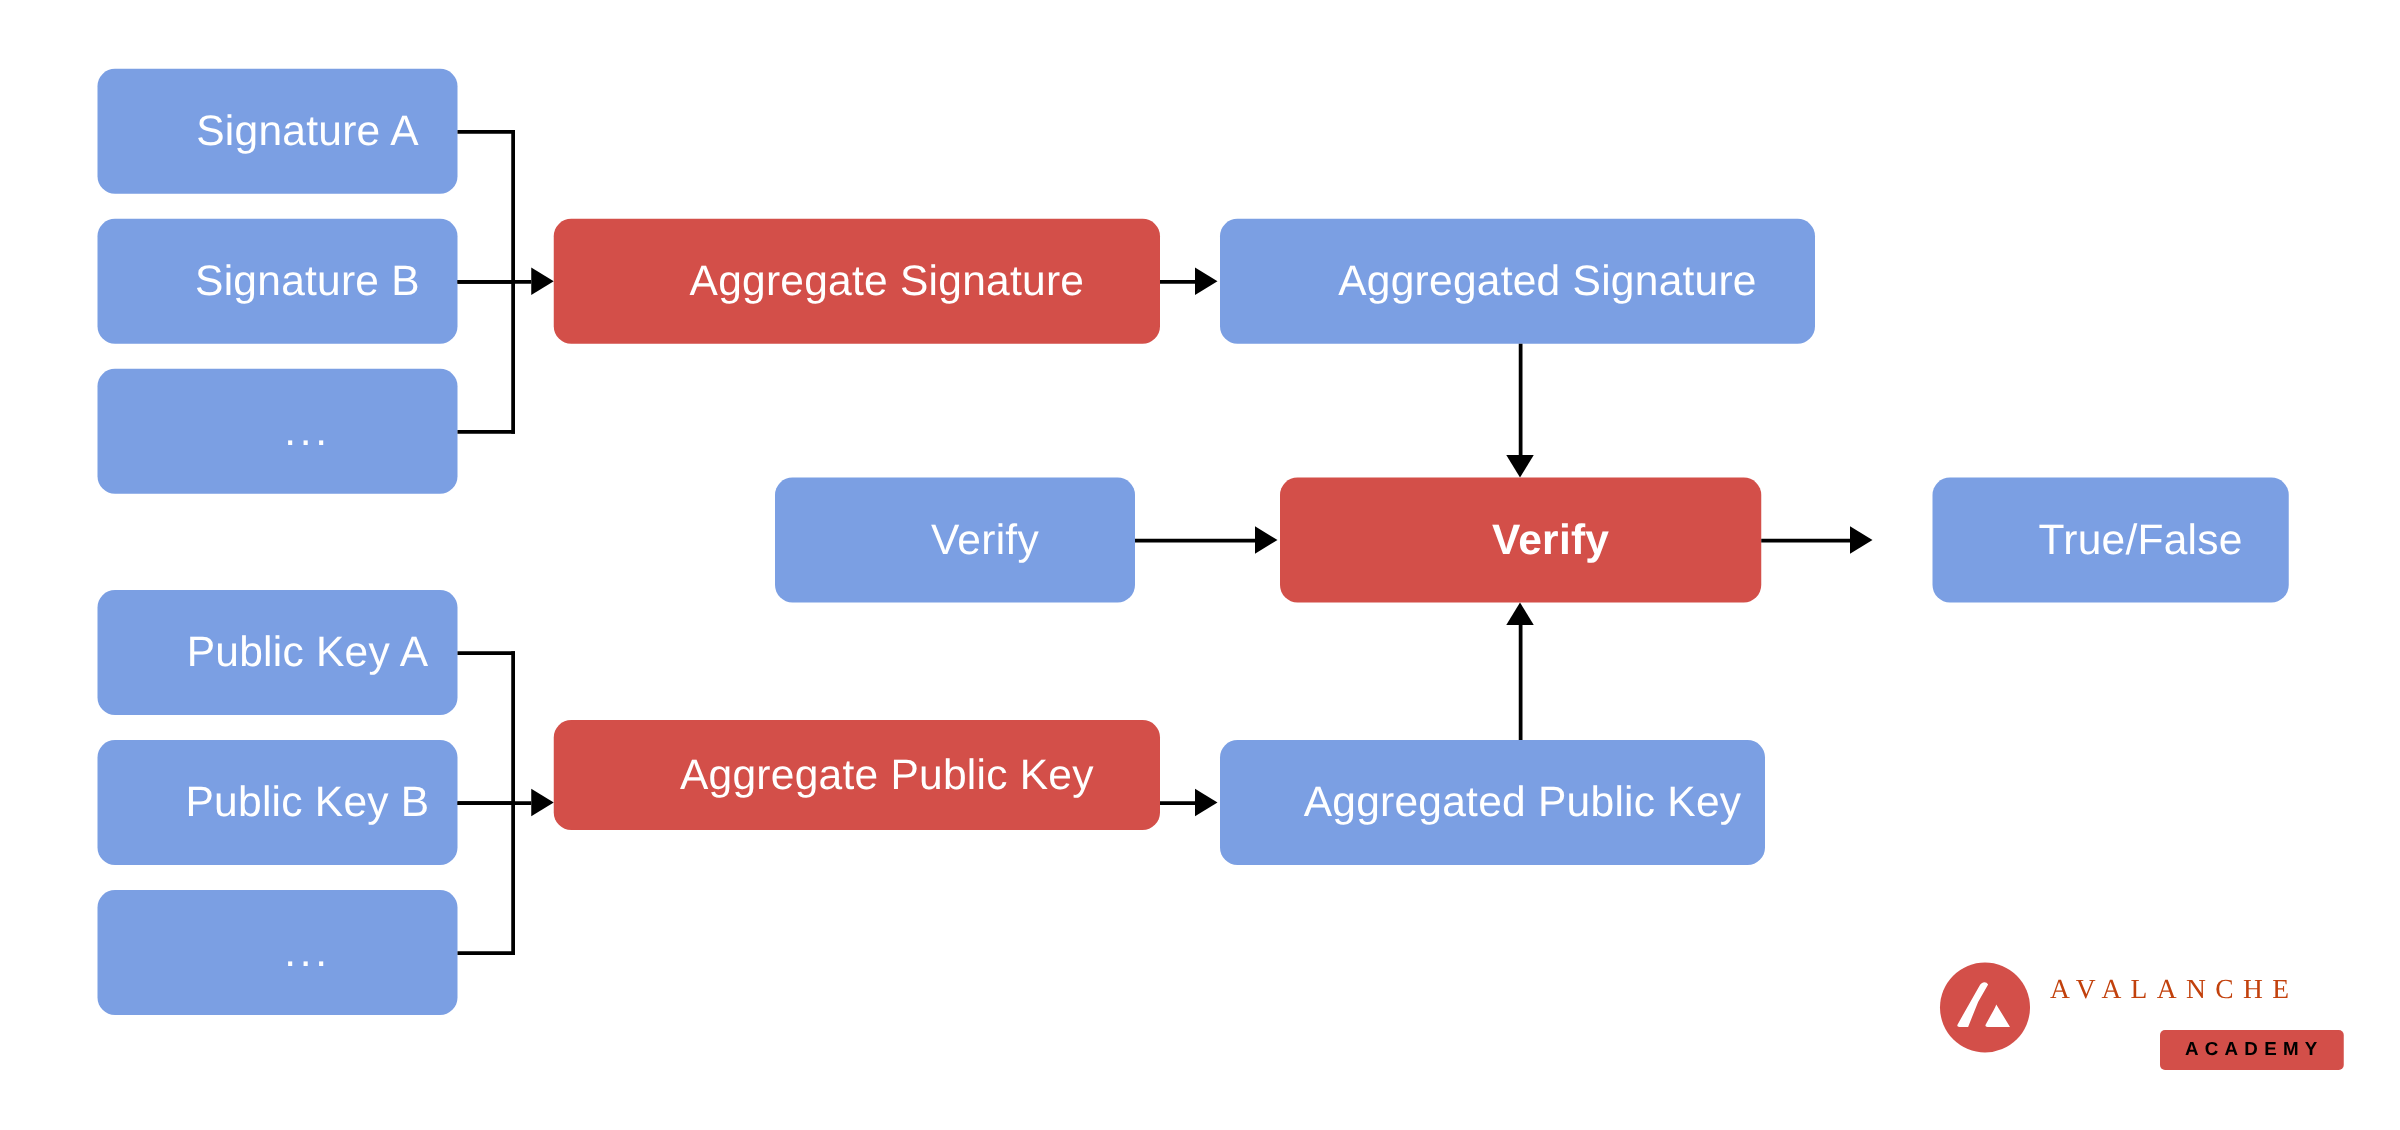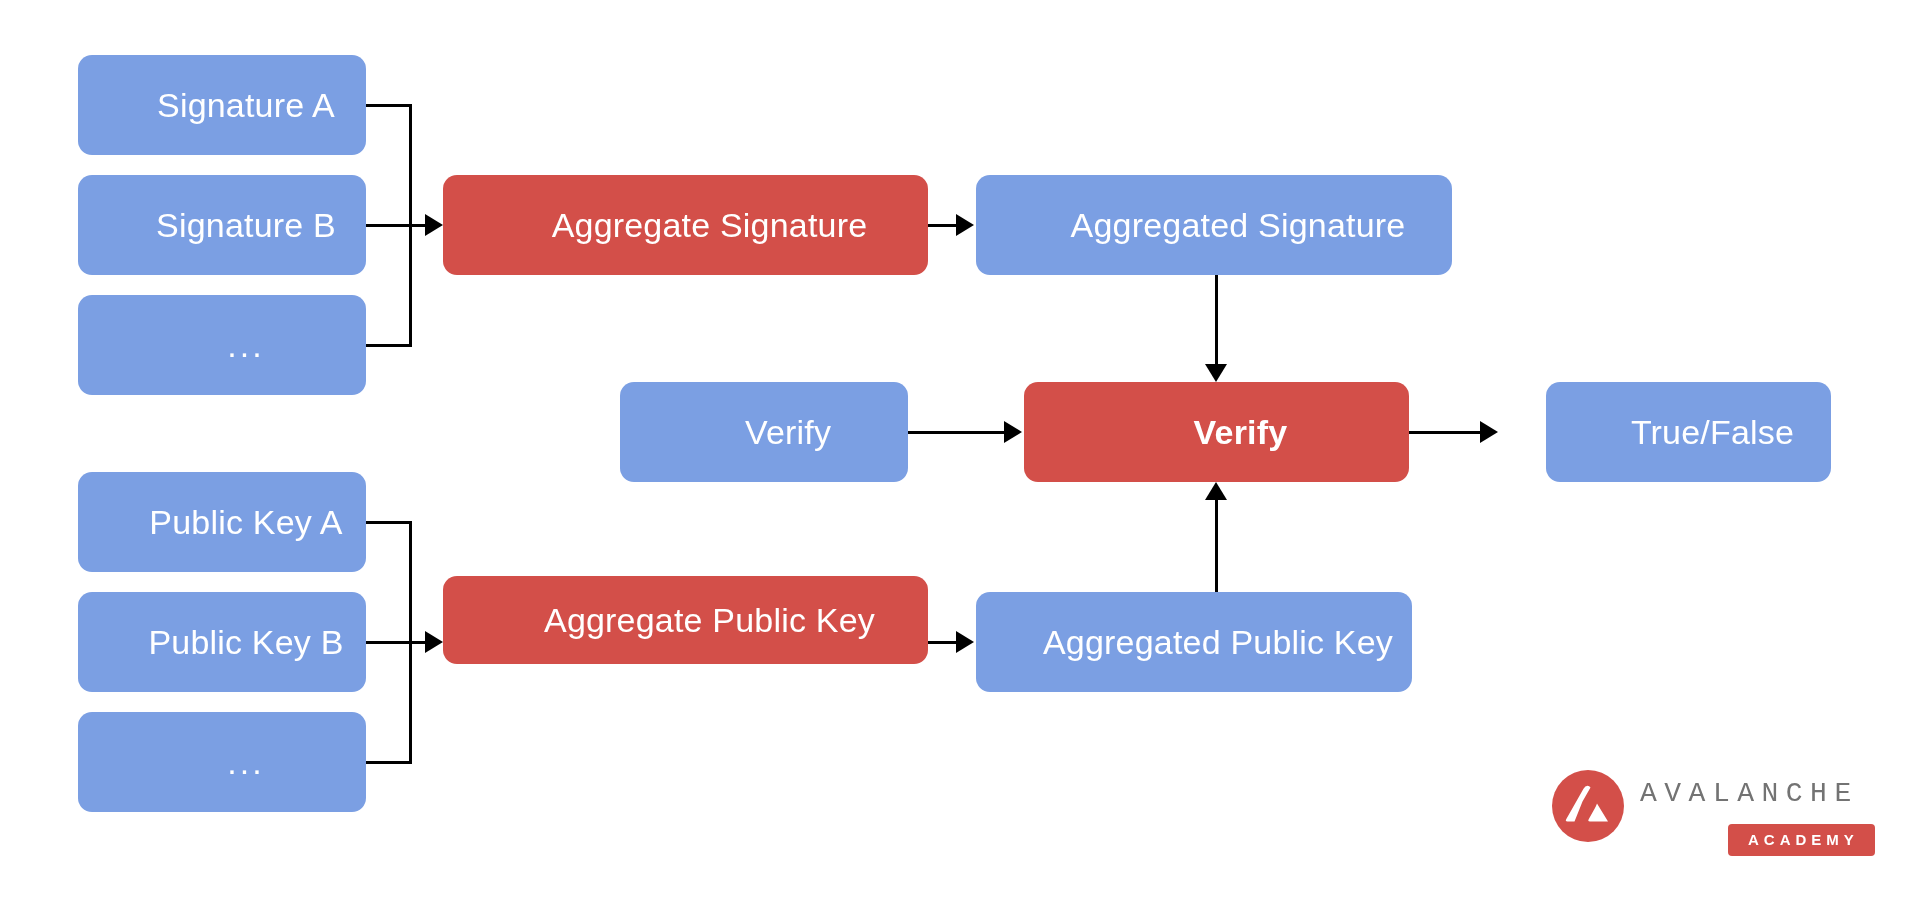--- a/index.html
+++ b/index.html
@@ -85,38 +85,38 @@
     width: 72px;
     height: 72px;
     border-radius: 50%;
     background: #d34f49;
   }
   #logo-mark svg { display: block; }
   #logo-wordmark {
     position: absolute;
     left: 88px;
     top: 14px;
-    color: #737373;
-    font-family: Liberation Mono, monospace;
-    font-size: 28px;
+    color: #c2410c;
+    font-family: Liberation Serif, serif;
+    font-size: 22px;
     font-weight: 400;
     letter-spacing: 7.5px;
     line-height: 1;
     white-space: nowrap;
   }
   #logo-badge {
     position: absolute;
     left: 176px;
     top: 58px;
     background: #d34f49;
     border-radius: 4px;
     padding: 7px 16px 7px 20px;
   }
   #logo-badge-text {
-    color: #ffffff;
+    color: #000000;
     font-family: "Liberation Sans", sans-serif;
     font-size: 15px;
     font-weight: 700;
     letter-spacing: 5px;
     line-height: 1;
     white-space: nowrap;
   }
 </style>
 </head>
 <body>

